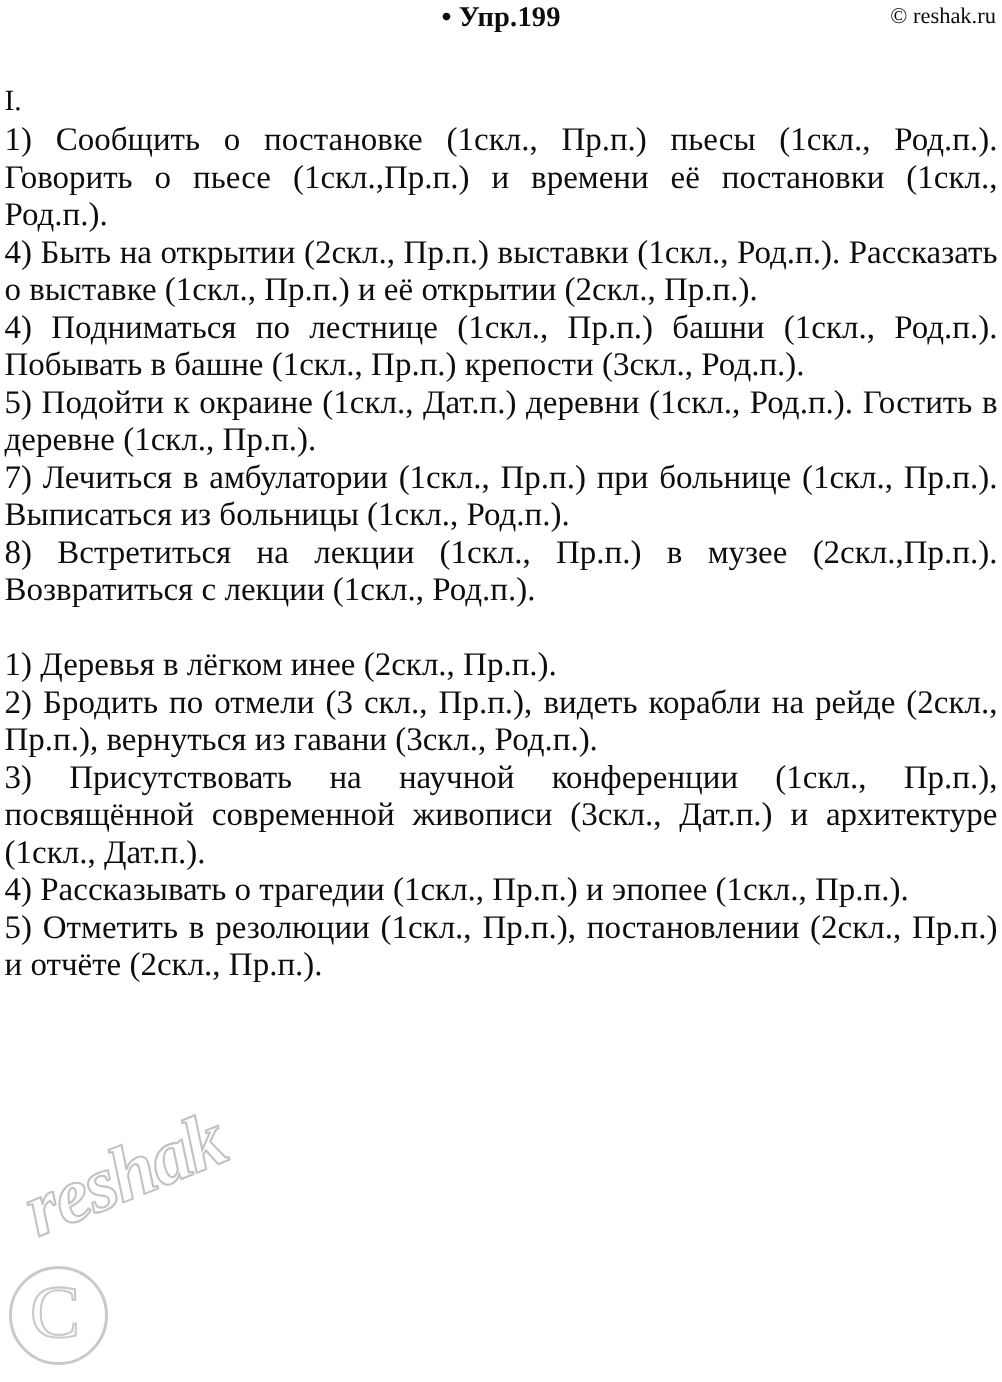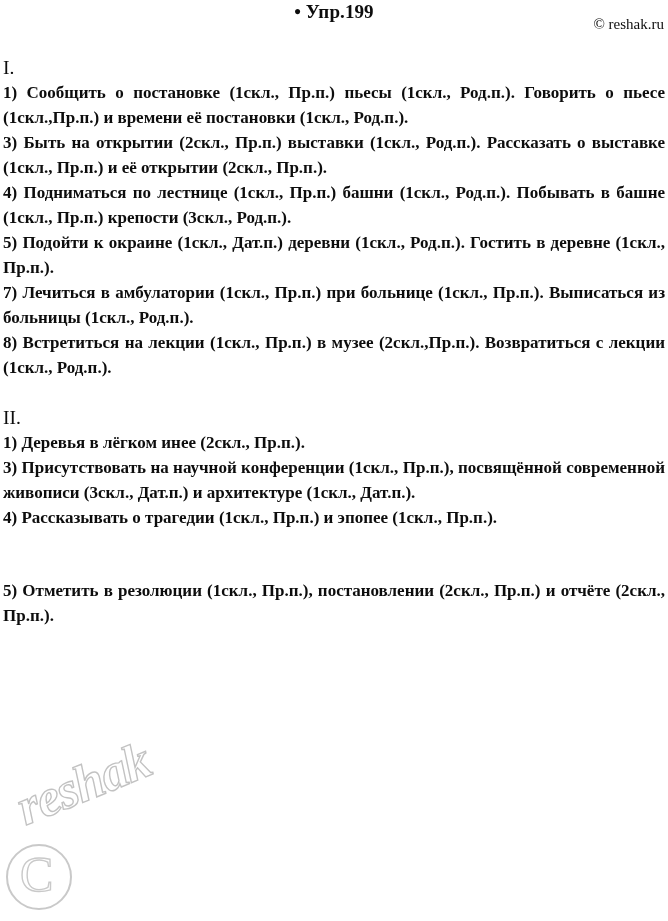--- a/index.html
+++ b/index.html
@@ -29,48 +29,47 @@
     top: 1px;
     text-align: center;
     font-size: 19px;
     font-weight: bold;
     letter-spacing: 0.1px;
     white-space: pre;
   }
   .header-copyright {
     position: absolute;
     right: 4px;
-    top: 16px;
+    top: 3px;
     font-size: 15px;
     white-space: pre;
   }
 
   
   .doc {
     position: absolute;
     top: 55px;
     left: 3px;
     width: 662px;
   }
   .section-label {
     font-size: 19.5px;
     line-height: 25px;
     text-align: left;
     white-space: pre;
   }
   .para {
-    font-size: 17px;
+    font-size: 22px;
     line-height: 25px;
     text-align: justify;
     text-justify: inter-word;
     margin: 0;
     hyphens: none;
-    font-weight: bold;
   }
-  .para:last-child { text-align: justify; margin-top: 48px; }
+  .para:last-child { text-align: justify; }
   .spacer { height: 25px; }
 
   
   .watermark {
     position: absolute;
     left: 6px;
     top: 772px;
     width: 180px;
     height: 150px;
     pointer-events: none;
@@ -117,31 +116,31 @@
 <div class="header">
   <div class="header-title">• Упр.199</div>
   <div class="header-copyright">© reshak.ru</div>
 </div>
 
 <div class="doc">
 
   <div class="section-label">I.</div>
 
   <p class="para">1) Сообщить о постановке (1скл., Пр.п.) пьесы (1скл., Род.п.). Говорить о пьесе (1скл.,Пр.п.)   и времени её постановки (1скл., Род.п.).</p>
-  <p class="para">3) Быть на открытии (2скл., Пр.п.) выставки (1скл., Род.п.). Рассказать о выставке (1скл., Пр.п.) и её открытии (2скл., Пр.п.).</p>
+  <p class="para">4) Быть на открытии (2скл., Пр.п.) выставки (1скл., Род.п.). Рассказать о выставке (1скл., Пр.п.) и её открытии (2скл., Пр.п.).</p>
   <p class="para">4) Подниматься по лестнице (1скл., Пр.п.) башни (1скл., Род.п.). Побывать в башне (1скл., Пр.п.) крепости (3скл., Род.п.).</p>
   <p class="para">5) Подойти к окраине (1скл., Дат.п.) деревни (1скл., Род.п.). Гостить в деревне (1скл., Пр.п.).</p>
   <p class="para">7) Лечиться в амбулатории (1скл., Пр.п.) при больнице (1скл., Пр.п.). Выписаться из больницы (1скл., Род.п.).</p>
   <p class="para">8) Встретиться на лекции (1скл., Пр.п.) в музее (2скл.,Пр.п.). Возвратиться с лекции (1скл., Род.п.).</p>
 
   <div class="spacer"></div>
 
-  <div class="section-label">II.</div>
 
   <p class="para">1) Деревья в лёгком инее (2скл., Пр.п.).</p>
+  <p class="para">2) Бродить по отмели (3 скл., Пр.п.), видеть корабли на рейде (2скл., Пр.п.), вернуться из гавани (3скл., Род.п.).</p>
   <p class="para">3) Присутствовать на научной конференции (1скл., Пр.п.), посвящённой современной живописи (3скл., Дат.п.) и архитектуре (1скл., Дат.п.).</p>
   <p class="para">4) Рассказывать о трагедии (1скл., Пр.п.) и эпопее (1скл., Пр.п.).</p>
   <p class="para">5) Отметить в резолюции (1скл., Пр.п.), постановлении (2скл., Пр.п.) и отчёте (2скл., Пр.п.).</p>
 
 </div>
 
 <div class="watermark">
   <div class="wm-text">reshak</div>
   <div class="wm-circle"></div>
   <div class="wm-c">C</div>

